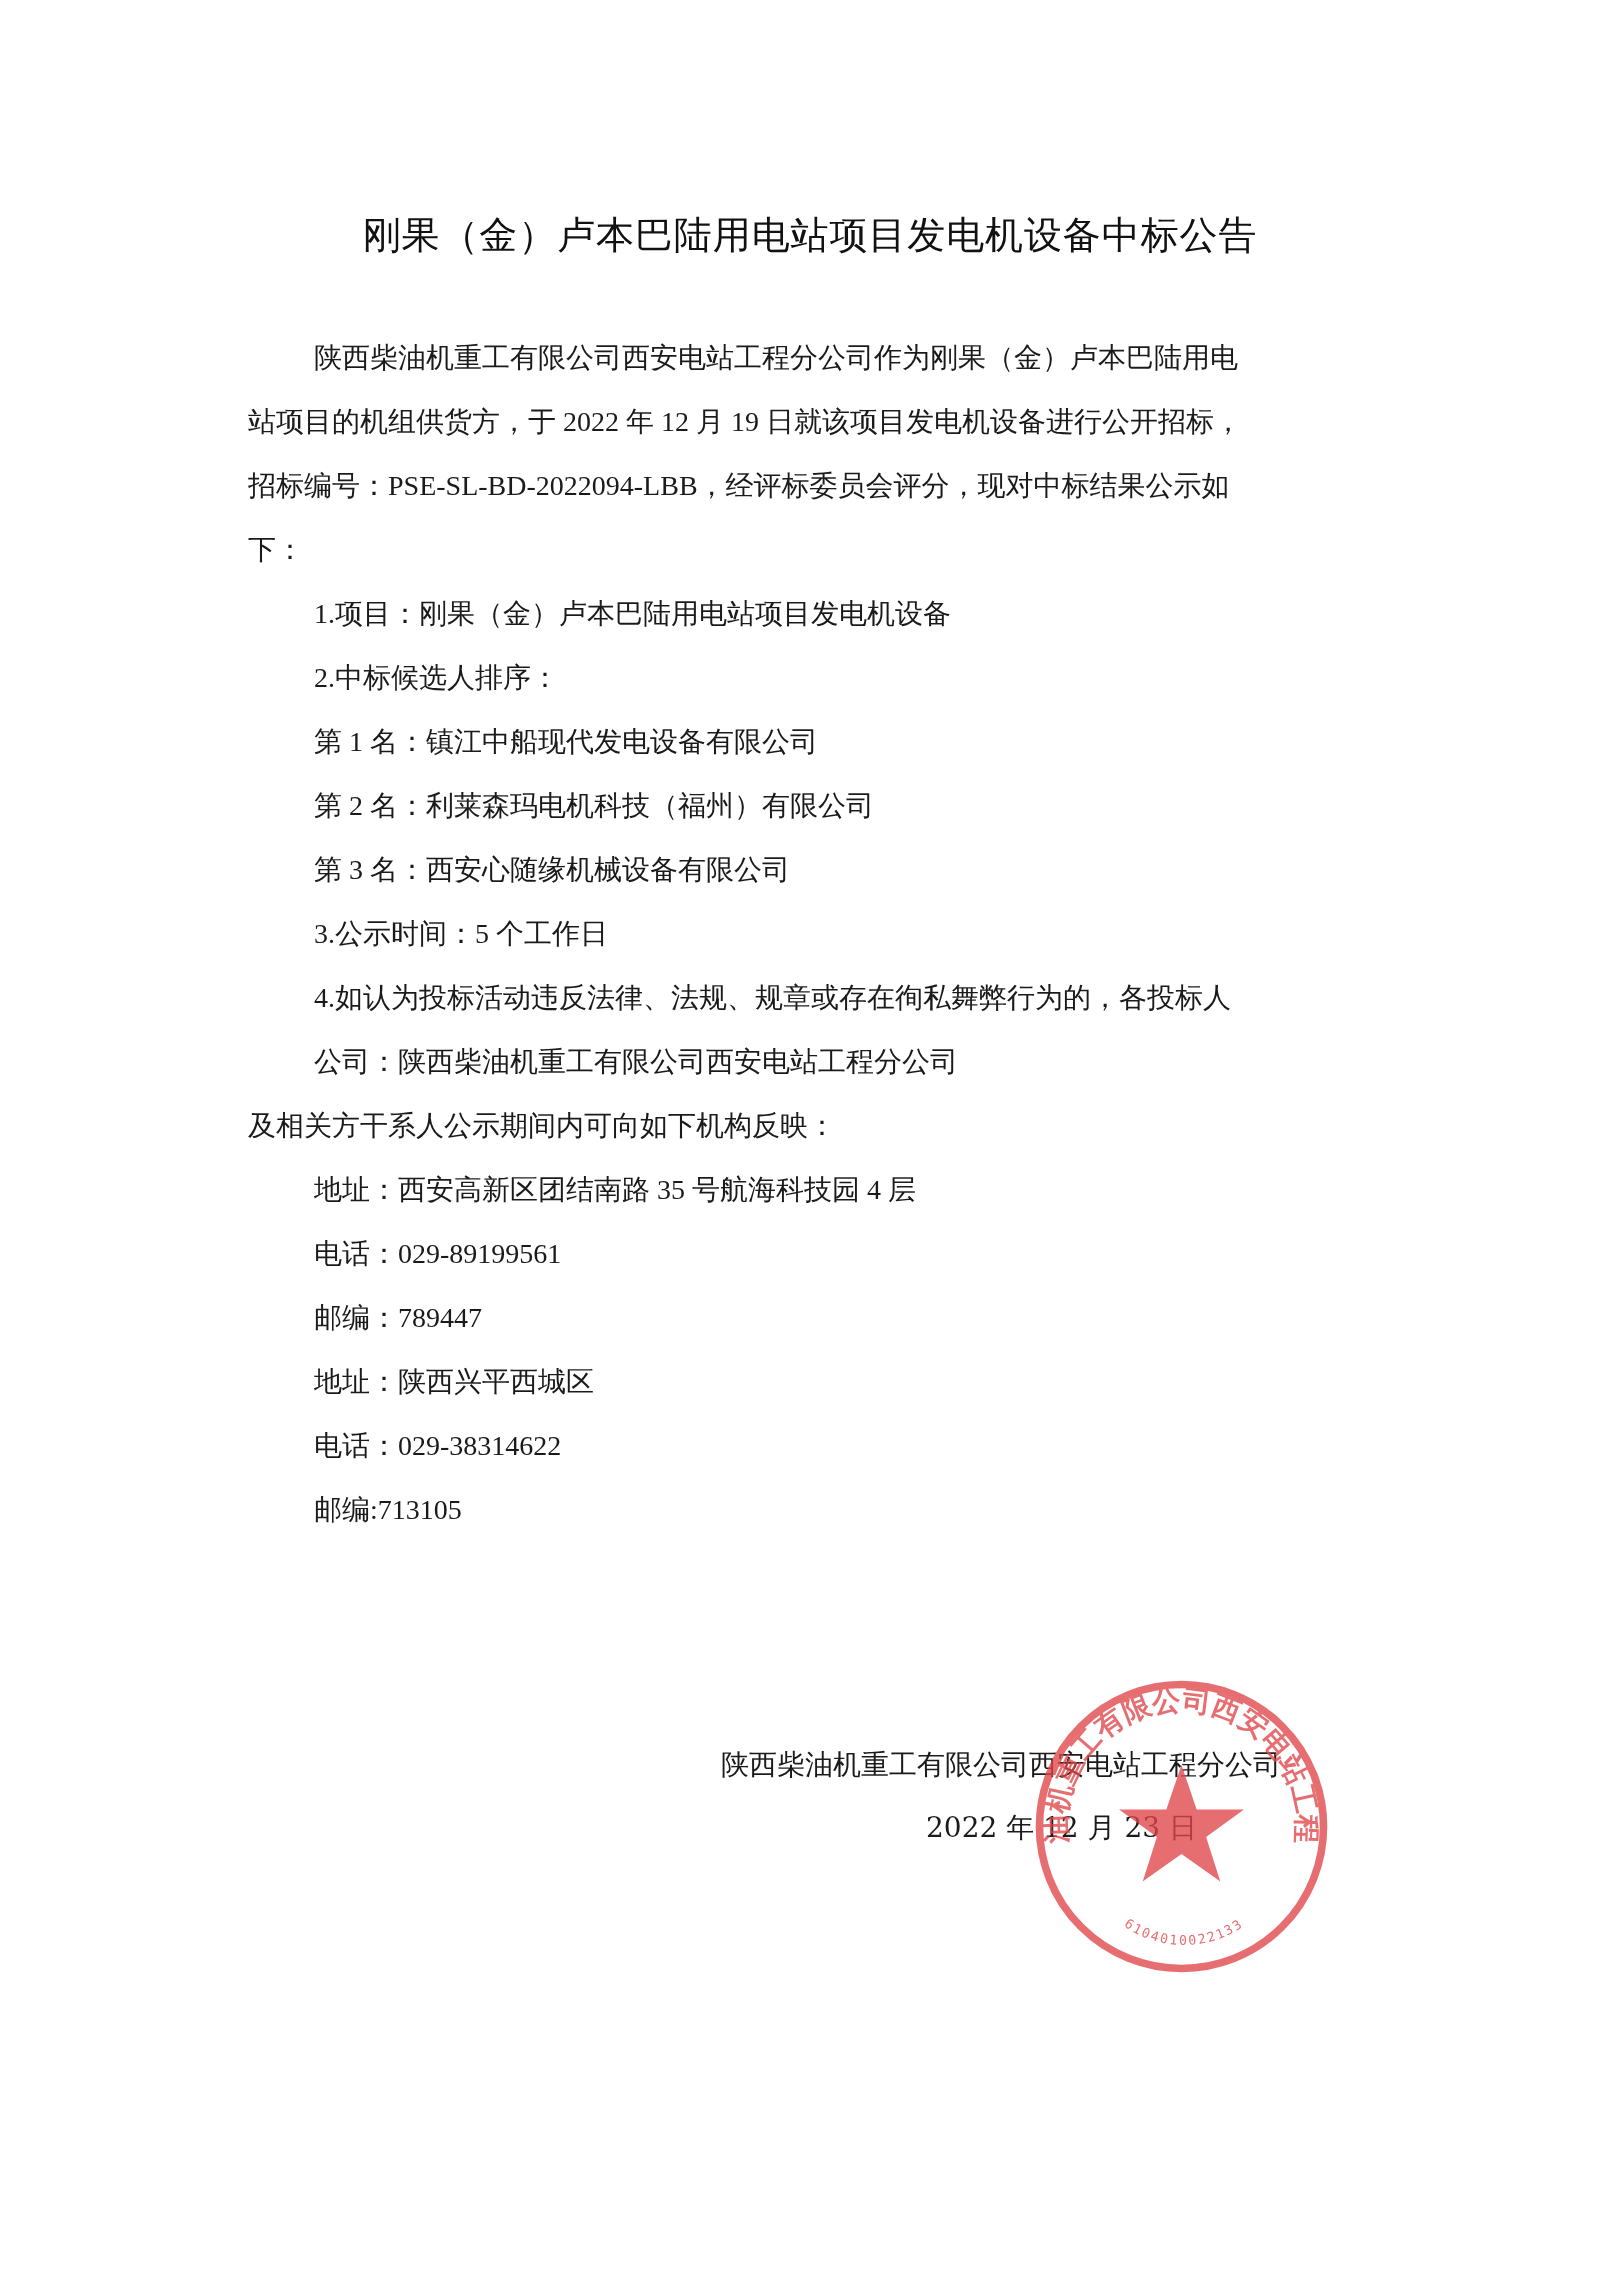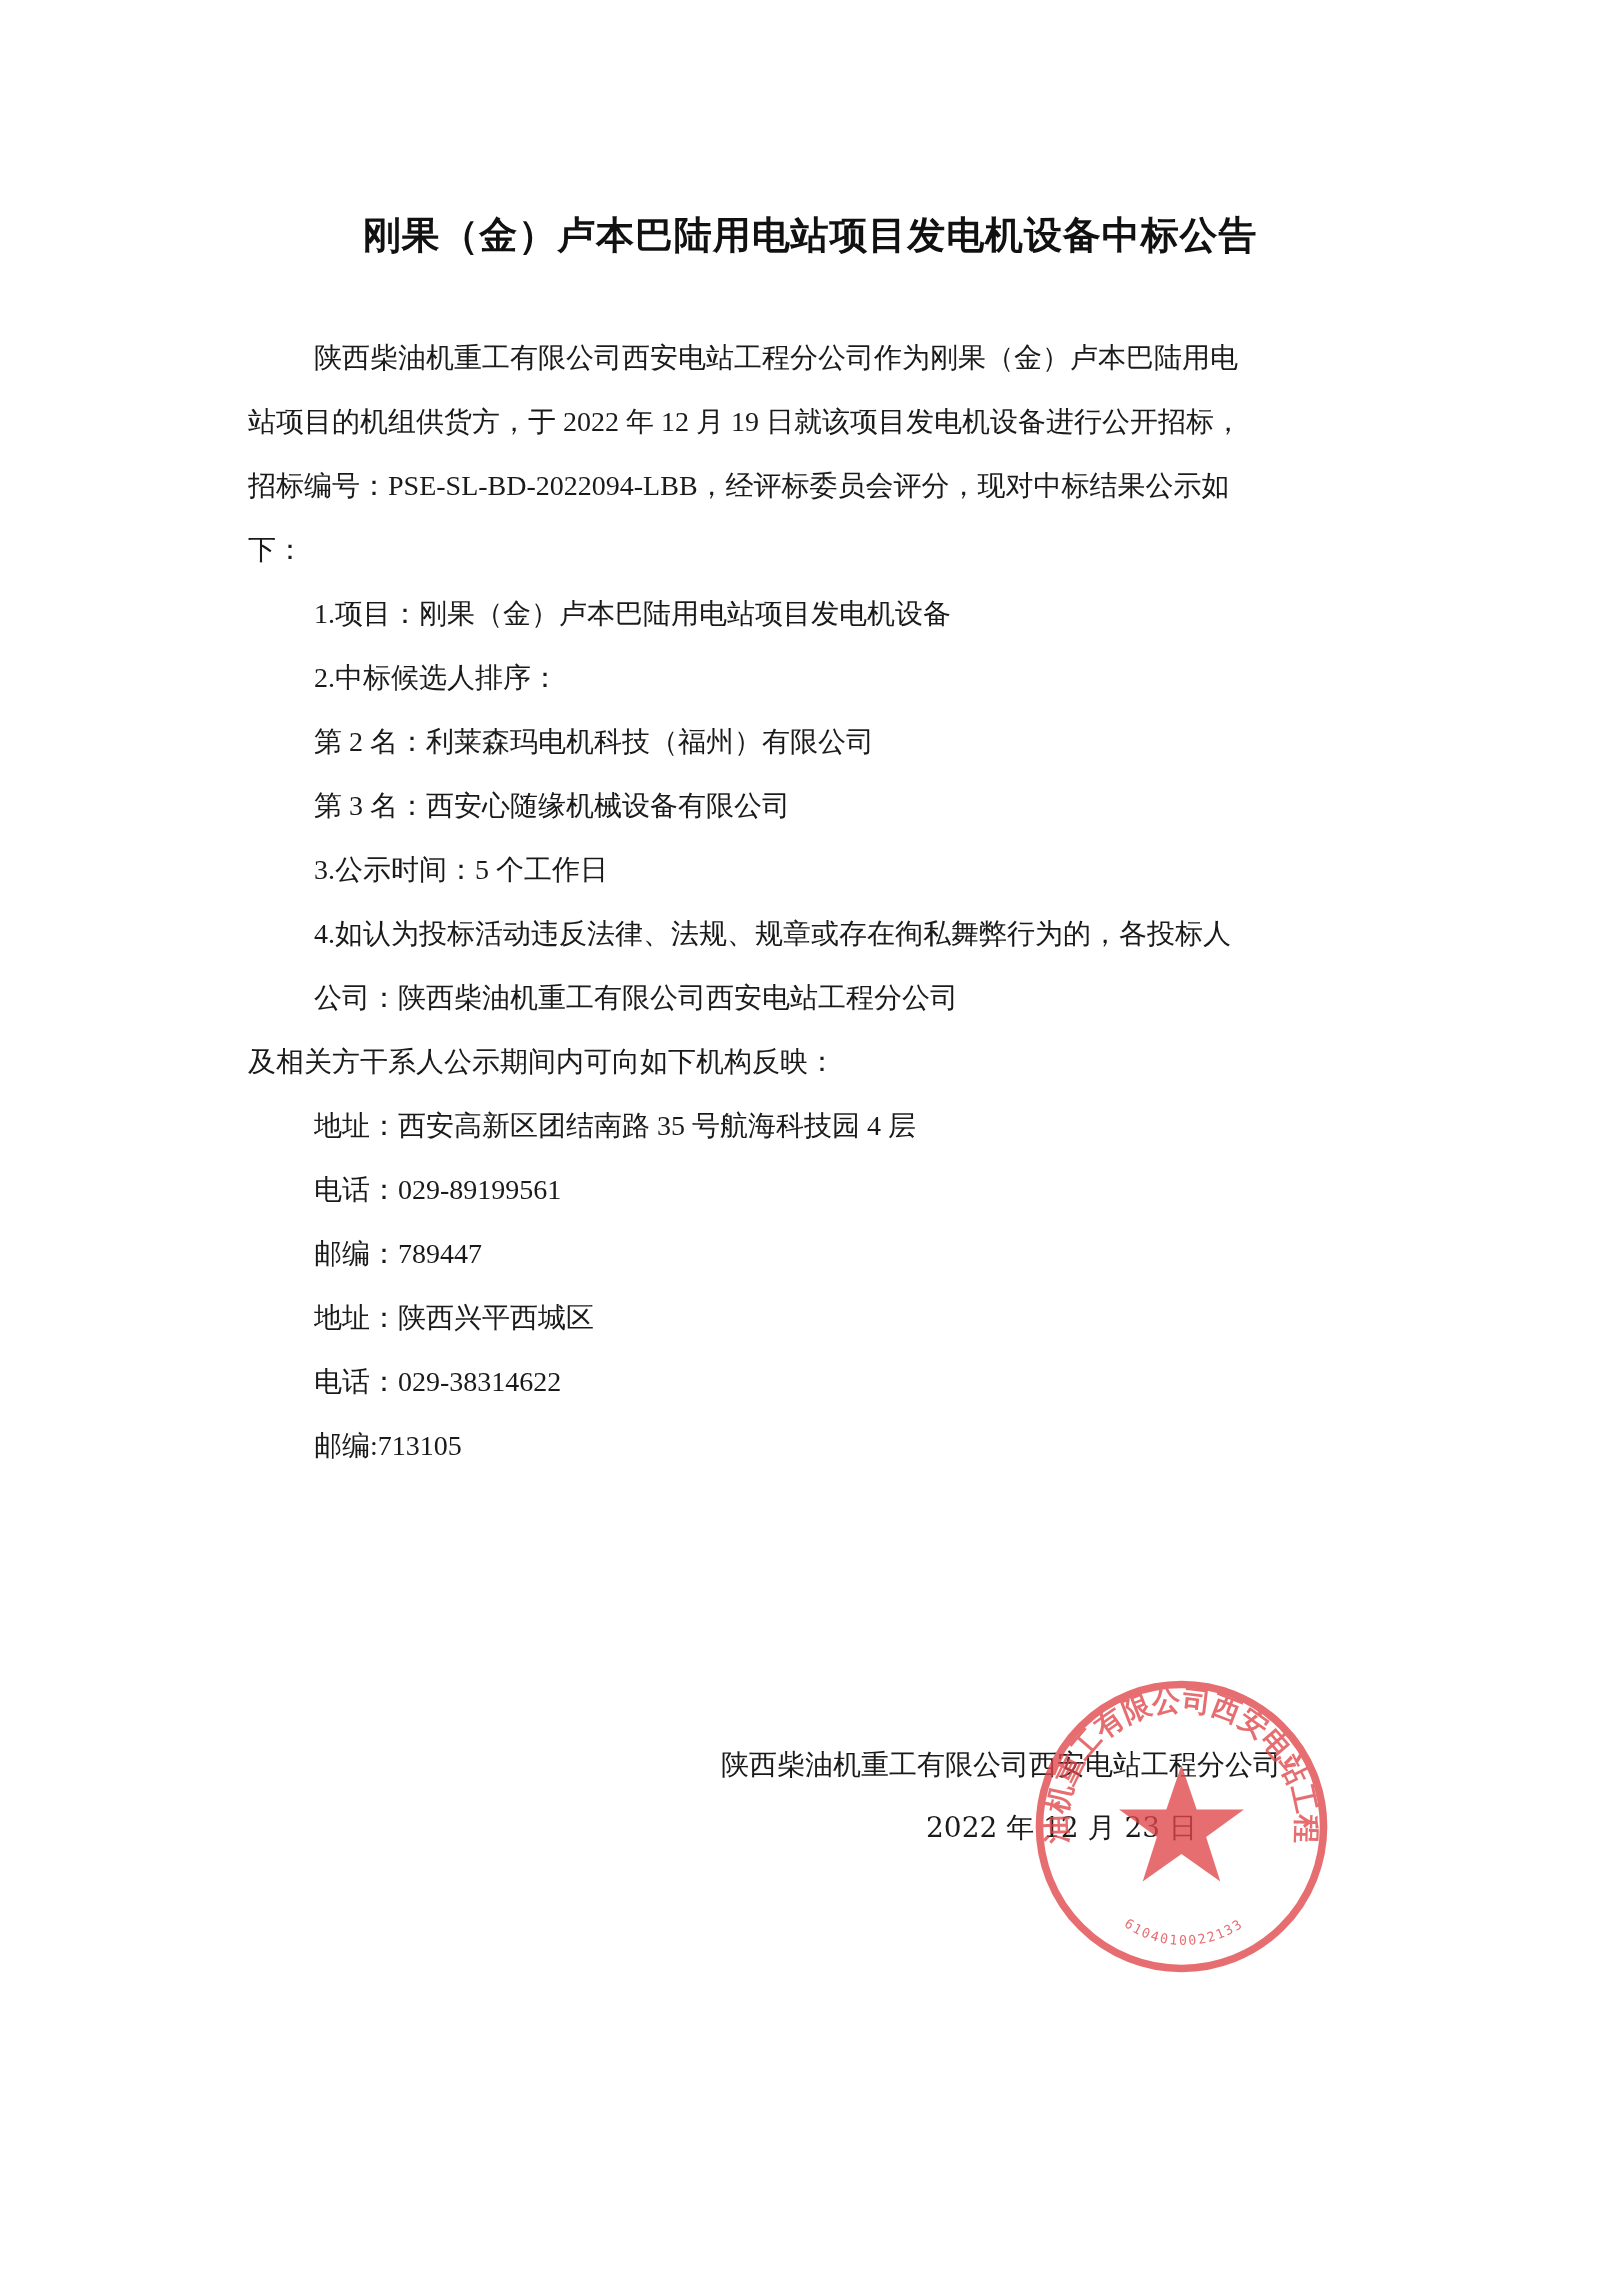--- a/index.html
+++ b/index.html
@@ -1,19 +1,19 @@
 <!DOCTYPE html>
 <html style="font-size:15px"><head>
 <meta charset="utf-8">
 <style>
   html, body { margin:0; padding:0; background:#ffffff; }
   body { width:1620px; height:2291px; position:relative; overflow:hidden;
          font-family:"DejaVu Serif","Liberation Serif",serif; color:#1a1a1a; }
   .title { position:absolute; left:0; width:1620px; top:210px; text-align:center;
-           font-family:"DejaVu Sans","Liberation Sans",sans-serif; font-weight:bold;
+           font-family:"DejaVu Sans","Liberation Sans",sans-serif; font-weight:normal;
            font-size:38px; letter-spacing:0.9px; color:#111; }
   .body { position:absolute; left:248px; top:326px; width:1136px;
           font-size:28px; line-height:64px; }
   .p { margin:0; white-space:nowrap;font-family:Liberation Serif, serif; }
   .ind { padding-left:66px; }
   .sign { position:absolute; font-size:28px; white-space:nowrap; z-index:2; }
   .stamp { position:absolute; left:1030px; top:1675px; width:303px; height:303px; z-index:3;
            opacity:0.78; }
 </style>
 </head>
@@ -22,20 +22,21 @@
 <div class="title">刚果（金）卢本巴陆用电站项目发电机设备中标公告</div>
 
 <div class="body">
   <p class="p ind">陕西柴油机重工有限公司西安电站工程分公司作为刚果（金）卢本巴陆用电</p>
   <p class="p">站项目的机组供货方，于 2022 年 12 月 19 日就该项目发电机设备进行公开招标，</p>
   <p class="p">招标编号：PSE-SL-BD-2022094-LBB，经评标委员会评分，现对中标结果公示如</p>
   <p class="p">下：</p>
 
   <p class="p ind">1.项目：刚果（金）卢本巴陆用电站项目发电机设备</p>
   <p class="p ind">2.中标候选人排序：</p>
+  <p class="p ind">第 1 名：镇江中船现代发电设备有限公司</p>
   <p class="p ind">第 2 名：利莱森玛电机科技（福州）有限公司</p>
   <p class="p ind">第 3 名：西安心随缘机械设备有限公司</p>
   <p class="p ind">3.公示时间：5 个工作日</p>
   <p class="p ind">4.如认为投标活动违反法律、法规、规章或存在徇私舞弊行为的，各投标人</p>
   <p class="p ind">公司：陕西柴油机重工有限公司西安电站工程分公司</p>
 
   <p class="p">及相关方干系人公示期间内可向如下机构反映：</p>
   <p class="p ind">地址：西安高新区团结南路 35 号航海科技园 4 层</p>
   <p class="p ind">电话：029-89199561</p>
   <p class="p ind">邮编：789447</p>

